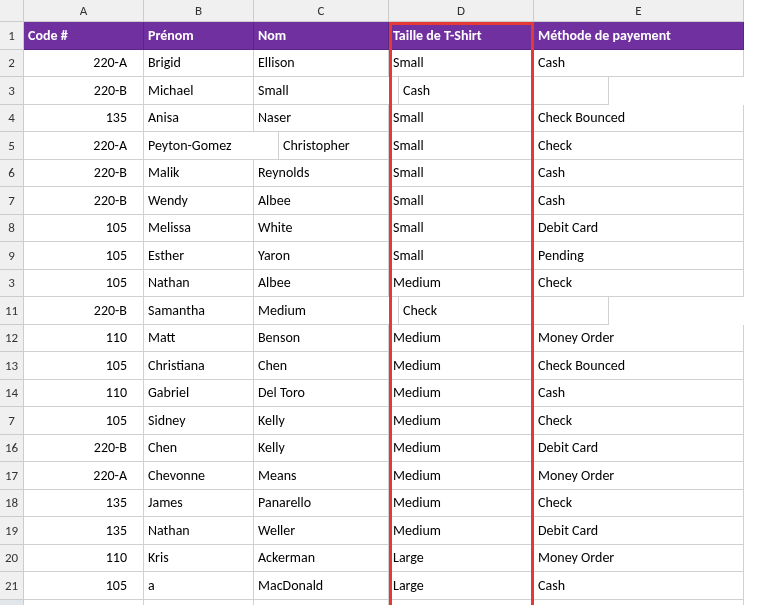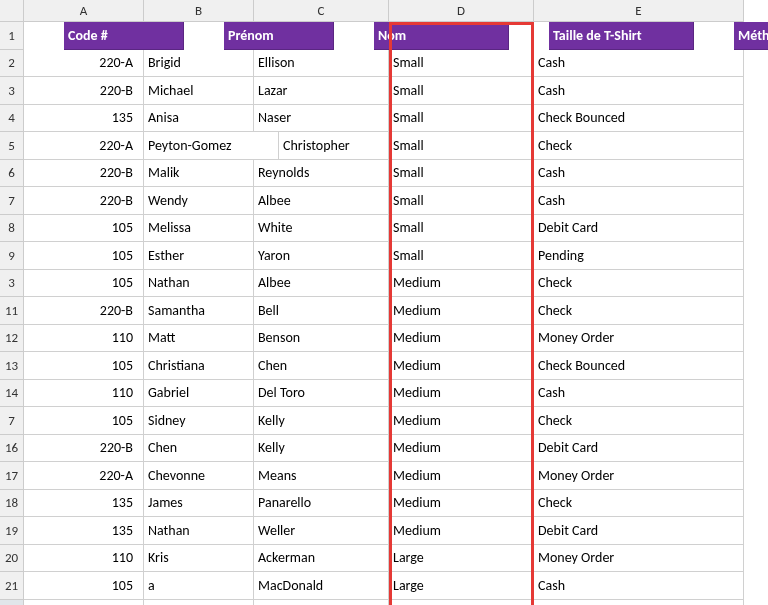--- a/index.html
+++ b/index.html
@@ -65,23 +65,22 @@
     background: #f0f0f0;
     border-right: 1px solid #ccc;
     border-bottom: 1px solid #ccc;
   }
   .header-cell {
     background: #7030A0;
     color: #fff;
     font-weight: bold;
     border-right: 1px solid #5a2682;
     border-bottom: 1px solid #5a2682;
-    margin-left: 40px;
-  }
-  .align-right { justify-content: flex-end; padding-right: 10px; }
+  }
+  .align-right { justify-content: flex-end; padding-right: 16px; }
   .data-area { position: relative; }
   .red-highlight {
     position: absolute;
     border: 3px solid #e53935;
     pointer-events: none;
     left: 389px;  
     top: 0;
     width: 145px;
     height: 605px;  
     z-index: 5;
@@ -118,21 +117,20 @@
         <div class="cell c-A align-right">220-A</div>
         <div class="cell c-B">Brigid</div>
         <div class="cell c-C">Ellison</div>
         <div class="cell c-D">Small</div>
         <div class="cell c-E">Cash</div>
       </div>
       <div class="row">
         <div class="row-head">3</div>
         <div class="cell c-A align-right">220-B</div>
         <div class="cell c-B">Michael</div>
-        <div class="cell c-C">Lazar</div>
         <div class="cell c-D">Small</div>
         <div class="cell c-E">Cash</div>
       </div>
       <div class="row">
         <div class="row-head">4</div>
         <div class="cell c-A align-right">135</div>
         <div class="cell c-B">Anisa</div>
         <div class="cell c-C">Naser</div>
         <div class="cell c-D">Small</div>
         <div class="cell c-E">Check Bounced</div>
@@ -182,21 +180,20 @@
         <div class="cell c-A align-right">105</div>
         <div class="cell c-B">Nathan</div>
         <div class="cell c-C">Albee</div>
         <div class="cell c-D">Medium</div>
         <div class="cell c-E">Check</div>
       </div>
       <div class="row">
         <div class="row-head">11</div>
         <div class="cell c-A align-right">220-B</div>
         <div class="cell c-B">Samantha</div>
-        <div class="cell c-C">Bell</div>
         <div class="cell c-D">Medium</div>
         <div class="cell c-E">Check</div>
       </div>
       <div class="row">
         <div class="row-head">12</div>
         <div class="cell c-A align-right">110</div>
         <div class="cell c-B">Matt</div>
         <div class="cell c-C">Benson</div>
         <div class="cell c-D">Medium</div>
         <div class="cell c-E">Money Order</div>

